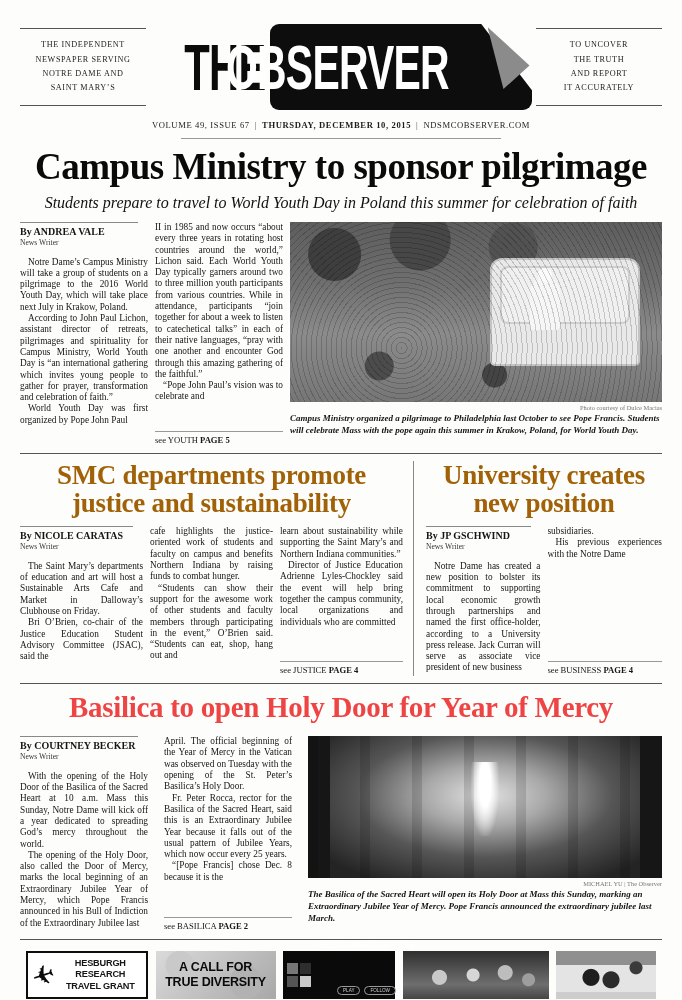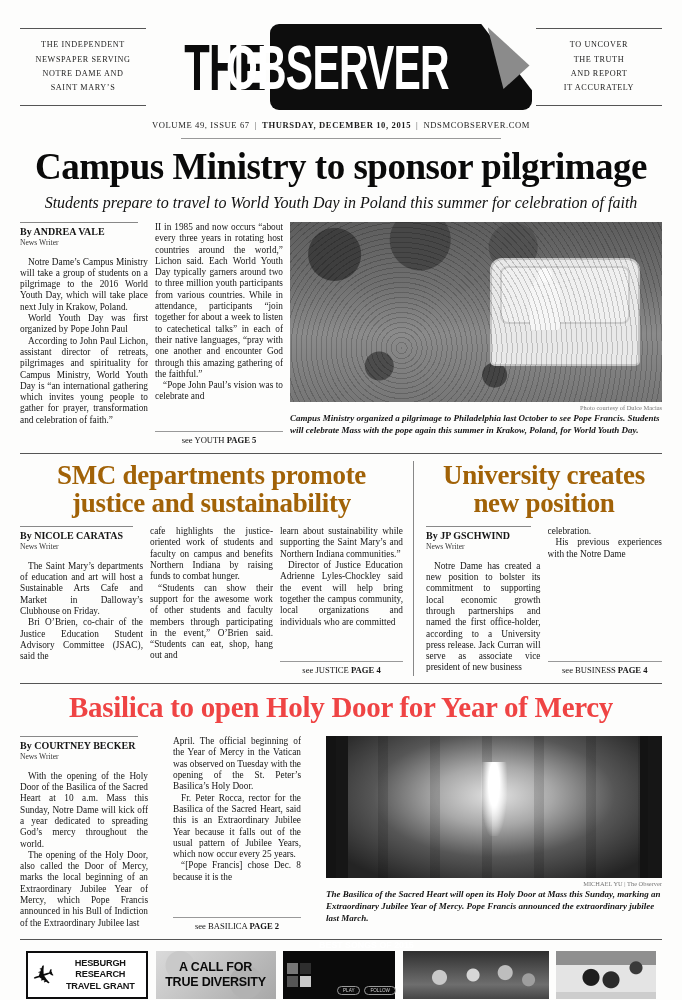--- a/index.html
+++ b/index.html
@@ -33,21 +33,21 @@
   .h-main { font-size:37px; font-weight:700; text-align:center; letter-spacing:-.5px; margin-top:6px; color:#0a0a0a; }
   .subhead { font-size:16px; font-style:italic; text-align:center; margin:6px 0 10px 0; color:#111; }
   .h-mid { font-size:27px; font-weight:700; text-align:center; line-height:1.04; letter-spacing:-.3px; color:#a16207; }
   .h-bas { font-size:29px; font-weight:700; text-align:center; letter-spacing:-.3px; margin:2px 0 10px 0; color:#ef4444; }
   .bodycol { font-size:9.3px; line-height:11.3px; text-align:justify; overflow:hidden; display:flex; flex-direction:column; }
   .bodycol p { text-indent:8px; margin:0; }
   .bodycol p.noindent { text-indent:0; }
   .byline-block { border-top:1px solid #888; width:92%; padding-top:3px; margin-bottom:8px; }
   .byline { font-size:10px; font-weight:700; }
   .byline-role { font-size:7.6px; color:#333; }
-  .jump { margin-top:auto; border-top:1px solid #999; padding-top:3px; text-align:center; font-size:8.6px; }
+  .jump { margin-top:auto; border-top:1px solid #999; padding-top:3px; text-align:left; font-size:8.6px; }
   .jump b { font-weight:700; }
   .photo-credit { font-size:6.4px; color:#777; text-align:right; margin-top:2px; }
   .caption { font-size:9px; font-weight:700; font-style:italic; line-height:1.3; margin-top:2px; }
   
   .lead-cols { display:grid; grid-template-columns:128px 128px 1fr; column-gap:7px; height:224px; }
   .photo-pope { position:relative; height:180px; background:
       radial-gradient(circle at 12% 18%, #3e3e3e 0 26px, rgba(0,0,0,0) 27px),
       radial-gradient(circle at 35% 10%, #474747 0 30px, rgba(0,0,0,0) 31px),
       radial-gradient(circle at 60% 14%, #525252 0 24px, rgba(0,0,0,0) 25px),
       radial-gradient(circle at 24% 80%, #4c4c4c 0 14px, rgba(0,0,0,0) 15px),
@@ -59,21 +59,21 @@
       border:2px solid #c4c4c4; border-radius:12px 12px 5px 5px; }
   .popemobile .glass { position:absolute; inset:6px 8px 40px 8px; border:2px solid #cfcfcf; border-radius:8px; background:rgba(255,255,255,.35); }
   .pope-figure { position:absolute; left:38px; top:18px; width:30px; height:52px; background:#f6f6f6; border-radius:14px 14px 4px 4px; }
   .pope-figure::before { content:""; position:absolute; left:8px; top:-10px; width:14px; height:14px; border-radius:50%; background:#fbfbfb; }
   
   .two-story { display:grid; grid-template-columns:394px 1fr; column-gap:12px; }
   .story-left { border-right:1px solid #888; padding-right:10px; }
   .cols3 { display:grid; grid-template-columns:repeat(3,1fr); column-gap:7px; height:150px; margin-top:9px; }
   .cols2 { display:grid; grid-template-columns:repeat(2,1fr); column-gap:7px; height:150px; margin-top:9px; }
   
-  .bas-cols { display:grid; grid-template-columns:128px 128px 1fr; column-gap:25px; height:196px;margin-top:12px; }
+  .bas-cols { display:grid; grid-template-columns:128px 128px 1fr; column-gap:16px; height:196px;margin-top:12px; }
   .photo-bas { position:relative; height:142px; background:
       linear-gradient(90deg,#161616 0 22px, rgba(0,0,0,0) 22px calc(100% - 22px), #161616 calc(100% - 22px)),
       radial-gradient(ellipse 58% 70% at 50% 42%, #e2e2e2 0%, #a8a8a8 30%, #565656 62%, #242424 100%); overflow:hidden; }
   .photo-bas::before { content:""; position:absolute; inset:0;
       background:repeating-linear-gradient(90deg, rgba(0,0,0,.28) 0 10px, rgba(0,0,0,0) 10px 52px); opacity:.5; }
   .photo-bas::after { content:""; position:absolute; left:46%; top:18%; width:8%; height:52%;
       background:radial-gradient(ellipse at 50% 30%, #fff 0 30%, rgba(255,255,255,0) 75%); }
   
   .teasers { display:flex; justify-content:space-between; align-items:flex-start; padding:4px 6px 0 6px; }
   .teaser { display:flex; flex-direction:column; align-items:center; gap:4px; cursor:pointer; }
@@ -142,22 +142,22 @@
   <h1 class="h-main">Campus Ministry to sponsor pilgrimage</h1>
   <div class="subhead">Students prepare to travel to World Youth Day in Poland this summer for celebration of faith</div>
 
   <div class="lead-cols">
     <div class="bodycol">
       <div class="byline-block">
         <div class="byline">By ANDREA VALE</div>
         <div class="byline-role">News Writer</div>
       </div>
       <p>Notre Dame’s Campus Ministry will take a group of students on a pilgrimage to the 2016 World Youth Day, which will take place next July in Krakow, Poland.</p>
+      <p>According to John Paul Lichon, assistant director of retreats, pilgrimages and spirituality for Campus Ministry, World Youth Day is “an international gathering which invites young people to gather for prayer, transformation and celebration of faith.”</p>
       <p>World Youth Day was first organized by Pope John Paul</p>
-      <p>According to John Paul Lichon, assistant director of retreats, pilgrimages and spirituality for Campus Ministry, World Youth Day is “an international gathering which invites young people to gather for prayer, transformation and celebration of faith.”</p>
     </div>
     <div class="bodycol">
       <p class="noindent">II in 1985 and now occurs “about every three years in rotating host countries around the world,” Lichon said. Each World Youth Day typically garners around two to three million youth participants from various countries. While in attendance, participants “join together for about a week to listen to catechetical talks” in each of their native languages, “pray with one another and encounter God through this amazing gathering of the faithful.”</p>
       <p>“Pope John Paul’s vision was to celebrate and</p>
       <div class="jump"><span>see YOUTH</span> <b>PAGE 5</b></div>
     </div>
     <div>
       <div class="photo-pope">
         <div class="popemobile">
           <div class="glass"></div>
@@ -198,21 +198,21 @@
       <h2 class="h-mid">University creates new position</h2>
       <div class="cols2">
         <div class="bodycol">
           <div class="byline-block">
             <div class="byline">By JP GSCHWIND</div>
             <div class="byline-role">News Writer</div>
           </div>
           <p>Notre Dame has created a new position to bolster its commitment to supporting local economic growth through partnerships and named the first office-holder, according to a University press release. Jack Curran will serve as associate vice president of new business</p>
         </div>
         <div class="bodycol">
-          <p class="noindent">celebration.</p>
+          <p class="noindent">subsidiaries.</p>
           <p>His previous experiences with the Notre Dame</p>
           <div class="jump"><span>see BUSINESS</span> <b>PAGE 4</b></div>
         </div>
       </div>
     </div>
   </div>
 
   <hr class="full-rule">
 
   <h2 class="h-bas">Basilica to open Holy Door for Year of Mercy</h2>

